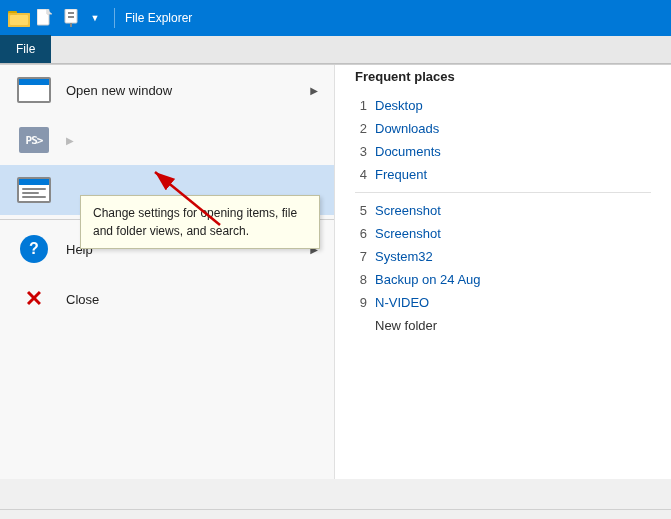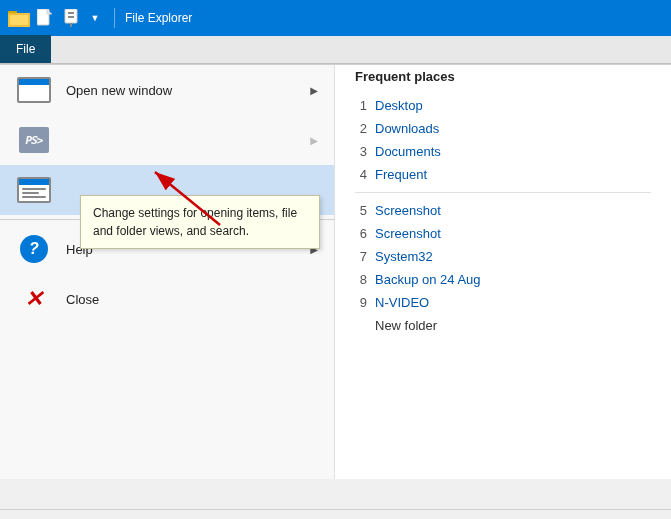--- a/index.html
+++ b/index.html
@@ -90,33 +90,31 @@
       padding-top: 0;
     }
 
     .menu-item {
       display: flex;
       align-items: center;
       padding: 10px 16px;
       gap: 14px;
       cursor: pointer;
       position: relative;
-      justify-content: space-between;
     }
     .menu-item.active {
       background: #cce0f5;
     }
     .menu-item-icon {
       width: 36px;
       height: 30px;
       display: flex;
       align-items: center;
       justify-content: center;
       flex-shrink: 0;
-      font-style: italic;
     }
     .menu-item-label {
       font-size: 13px;
       color: #222;
       flex: 1;
     }
     .menu-item-arrow {
       font-size: 10px;
       color: #555;
     }

